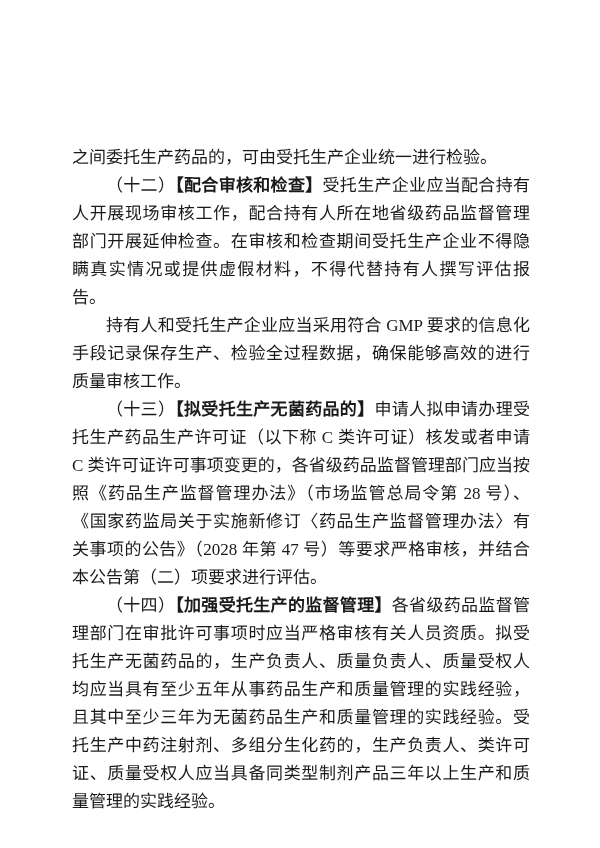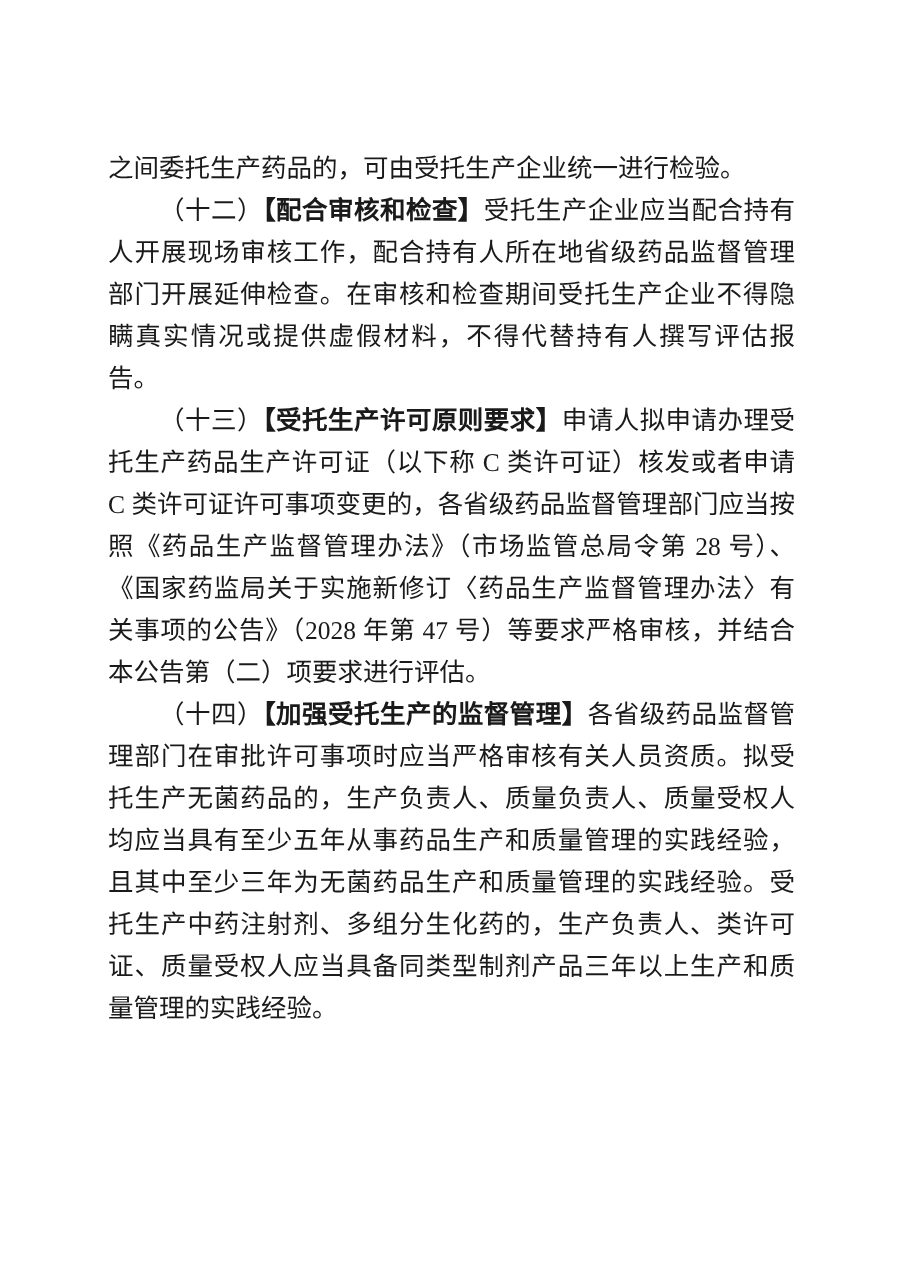--- a/index.html
+++ b/index.html
@@ -10,20 +10,21 @@
     width: 600px;
     height: 848px;
     background: #ffffff;
     overflow: hidden;
   }
   .page {
     position: relative;
     width: 600px;
     height: 720px;
     background: #ffffff;
+    margin-top: 45px;
   }
   .doc-body {
     position: absolute;
     left: 72px;
     top: 99px;
     width: 458px;
     font-family: "Liberation Serif", "DejaVu Serif", serif;
     font-size: 17px;
     line-height: 28px;
     color: #1a1a1a;
@@ -44,16 +45,17 @@
     font-weight: 700;
   }
 </style>
 </head>
 <body style="color: rgb(26, 26, 26); background: rgb(255, 255, 255);">
 
 <div class="page">
   <div class="doc-body">
     <p><span>之间委托生产药品的，可由受托生产企业统一进行检验。</span></p>
     <p class="indent"><span>（十二）</span><span class="run-bold">【配合审核和检查】</span><span>受托生产企业应当配合持有人开展现场审核工作，配合持有人所在地省级药品监督管理部门开展延伸检查。在审核和检查期间受托生产企业不得隐瞒真实情况或提供虚假材料，不得代替持有人撰写评估报告。</span></p>
-    <p class="indent"><span>（十三）</span><span class="run-bold">【受托生产许可原则要求】</span><span>申请人拟申请办理受托生产药品生产许可证（以下称 C 类许可证）核发或者申请 C 类许可证许可事项变更的，各省级药品监督管理部门应当按照《药品生产监督管理办法》（市场监管总局令第 28 号）、《国家药监局关于实施新修订〈药品生产监督管理办法〉有关事项的公告》（2028 年第 47 号）等要求严格审核，并结合本公告第（二）项要求进行评估。</span></p>
+    <p class="indent"><span>持有人和受托生产企业应当采用符合 GMP 要求的信息化手段记录保存生产、检验全过程数据，确保能够高效的进行质量审核工作。</span></p>
+    <p class="indent"><span>（十三）</span><span class="run-bold">【拟受托生产无菌药品的】</span><span>申请人拟申请办理受托生产药品生产许可证（以下称 C 类许可证）核发或者申请 C 类许可证许可事项变更的，各省级药品监督管理部门应当按照《药品生产监督管理办法》（市场监管总局令第 28 号）、《国家药监局关于实施新修订〈药品生产监督管理办法〉有关事项的公告》（2028 年第 47 号）等要求严格审核，并结合本公告第（二）项要求进行评估。</span></p>
     <p class="indent"><span>（十四）</span><span class="run-bold">【加强受托生产的监督管理】</span><span>各省级药品监督管理部门在审批许可事项时应当严格审核有关人员资质。拟受托生产无菌药品的，生产负责人、质量负责人、质量受权人均应当具有至少五年从事药品生产和质量管理的实践经验，且其中至少三年为无菌药品生产和质量管理的实践经验。受托生产中药注射剂、多组分生化药的，生产负责人、类许可证、质量受权人应当具备同类型制剂产品三年以上生产和质量管理的实践经验。</span></p>
   </div>
 </div>
 
 </body></html>

